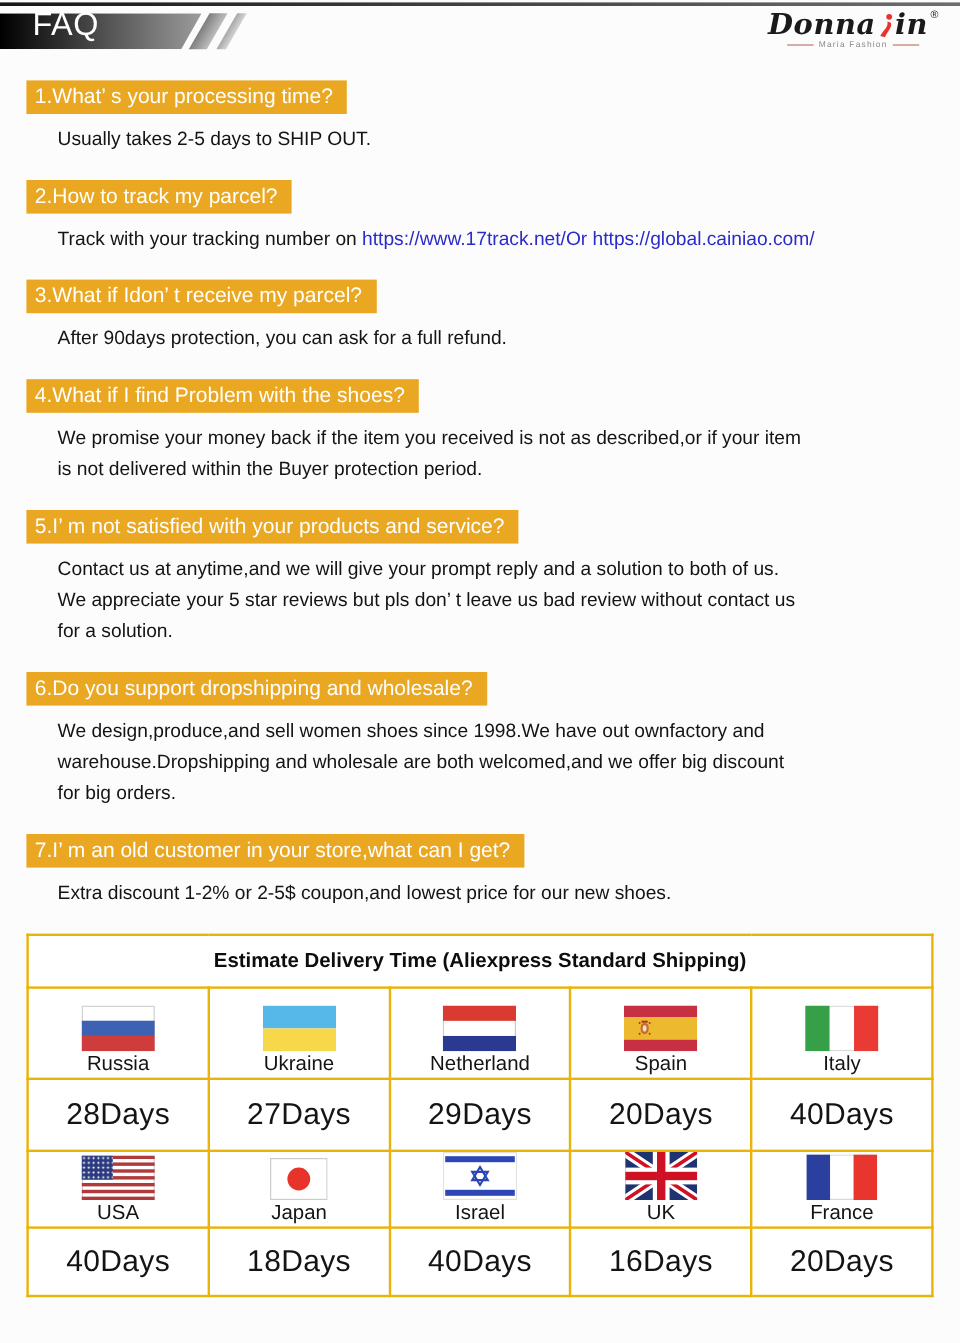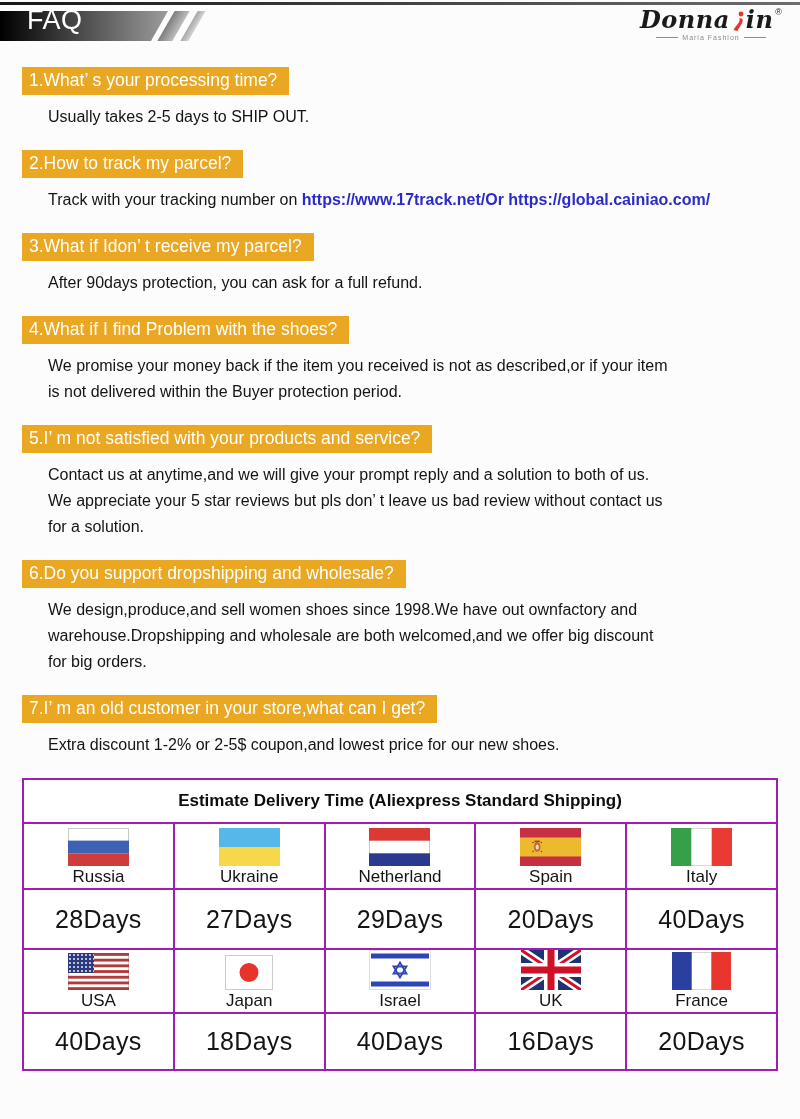--- a/index.html
+++ b/index.html
@@ -61,36 +61,36 @@
     margin-bottom: 9px;
   }
   .faq-item .a {
     font-size: 16px; line-height: 26px;
     color: #141414;
     padding-left: 26px;
     margin-bottom: 20px;
     white-space: pre-wrap;
     max-width: 745px;
   }
-  .link { color: #2b2bc8; cursor: pointer; font-weight: bold; }
+  .link { color: #2b2bc8; cursor: pointer; }
 
   
   table.delivery {
     width: 756px;
     margin-top: 13px;
     border-collapse: collapse;
     background: #ffffff;
     table-layout: fixed;
   }
-  table.delivery, table.delivery td { border: 2px solid #a21caf; }
+  table.delivery, table.delivery td { border: 2px solid #eab308; }
   td.ttl {
     height: 44px; text-align: center;
     font-size: 17px; font-weight: 700; color: #0d0d0d;
   }
-  tr.flags td { height: 66px; vertical-align: bottom; padding-bottom: 1px; }
+  tr.flags td { height: 76px; vertical-align: bottom; padding-bottom: 1px; }
   tr.flags .cell { display: flex; flex-direction: column; align-items: center; justify-content: flex-end; gap: 1px; }
   .cname { font-size: 17px; color: #141414; line-height: 20px; }
   tr.days td {
     height: 60px; text-align: center;
     font-size: 25px; color: #141414; letter-spacing: 0.3px;
   }
   tr.days.last td { height: 57px; }
   tr.flags.second td { height: 62px; }
   .flag { display: block; }
 </style>

